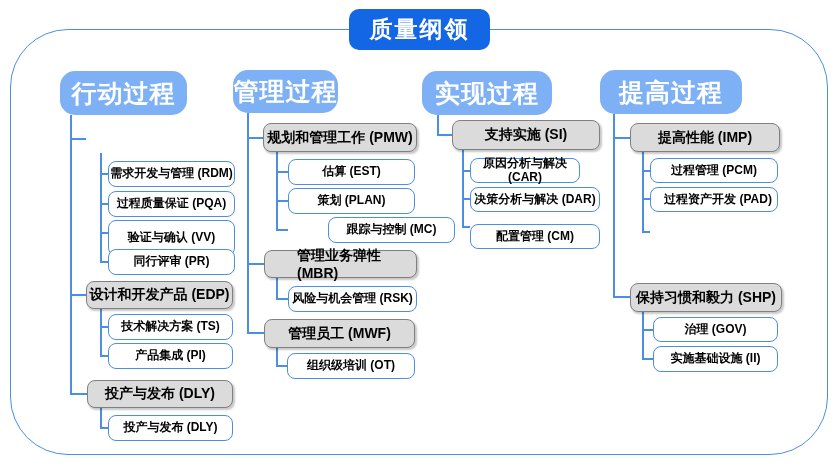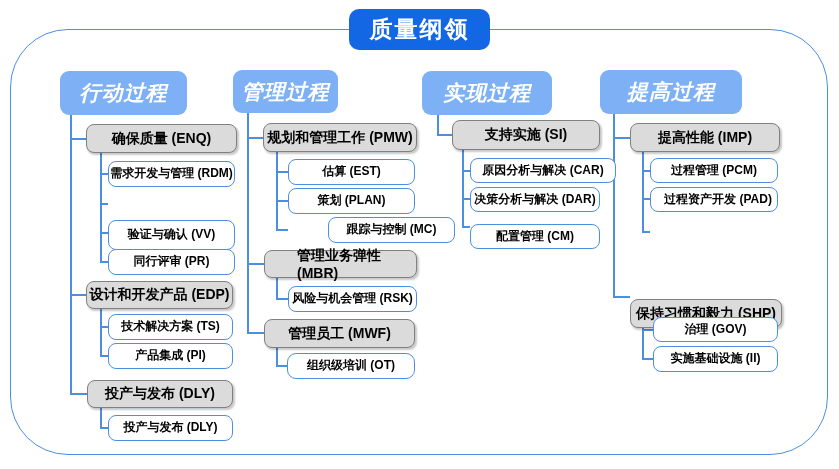--- a/index.html
+++ b/index.html
@@ -13,23 +13,23 @@
     border:1.5px solid var(--frame-border,#4C8FE0); border-radius:58px;
     z-index:0; background:transparent;
   }
   .title-box {
     position:absolute; left:349px; top:9px; width:141px; height:41px;
     background:var(--title-bg,#1366E4); border-radius:10px;
     color:#fff; font-size:23px; font-weight:bold; letter-spacing:2px;
     display:flex; align-items:center; justify-content:center; z-index:3;
   }
   .hdr {
-    position:absolute; background:var(--header-bg,#7DB0F4); border-radius:9px;
-    color:#fff; font-size:21px; font-weight:bold; letter-spacing:1px;
-    display:flex; align-items:center; justify-content:center; z-index:2;font-style:italic;
+    position:absolute; background:var(--header-bg,#7DB0F4); border-radius:15px;
+    color:#fff; font-size:25px; font-weight:bold; letter-spacing:1px;
+    display:flex; align-items:center; justify-content:center; z-index:2;
   }
   .grp {
     position:absolute; background:var(--group-bg,#DBDBDB);
     border:1.5px solid var(--group-border,#808080); border-radius:8px;
     color:#000; font-size:14px; font-weight:bold;
     display:flex; align-items:center; justify-content:center;
     box-shadow:1.5px 2px 2px rgba(0,0,0,0.22); z-index:2; box-sizing:border-box;
   }
   .leaf {
     position:absolute; background:#fff;
@@ -49,30 +49,30 @@
 
   <div class="title-box">质量纲领</div>
 
   <div class="hdr" style="left:60px;top:71px;width:127px;height:44px;">行动过程</div>
 
   <div class="vl" style="left:70px;top:115px;height:279px;"></div>
   <div class="hl" style="left:70px;top:138px;width:16px;"></div>
   <div class="hl" style="left:70px;top:294px;width:16px;"></div>
   <div class="hl" style="left:70px;top:393px;width:17px;"></div>
 
-  <div class="grp" style="left:86px;top:124px;width:151px;height:29px;">确保质量 (ENQ)</div>
 
   <div class="vl" style="left:100px;top:153px;height:109px;"></div>
   <div class="hl" style="left:100px;top:173px;width:8px;"></div>
   <div class="hl" style="left:100px;top:203px;width:8px;"></div>
   <div class="hl" style="left:100px;top:232px;width:8px;"></div>
   <div class="hl" style="left:100px;top:261px;width:8px;"></div>
 
   <div class="leaf" style="left:108px;top:161px;width:127px;height:26px;">需求开发与管理 (RDM)</div>
-  <div class="leaf" style="left:108px;top:220px;width:127px;height:30px;">验证与确认 (VV)</div>
+  <div class="leaf" style="left:108px;top:191px;width:127px;height:26px;">过程质量保证 (PQA)</div>
+  <div class="leaf" style="left:108px;top:220px;width:127px;height:36px;">验证与确认 (VV)</div>
   <div class="leaf" style="left:108px;top:249px;width:127px;height:26px;">同行评审 (PR)</div>
 
   <div class="grp" style="left:86px;top:281px;width:147px;height:28px;">设计和开发产品 (EDP)</div>
 
   <div class="vl" style="left:100px;top:309px;height:47px;"></div>
   <div class="hl" style="left:100px;top:326px;width:8px;"></div>
   <div class="hl" style="left:100px;top:355px;width:8px;"></div>
 
   <div class="leaf" style="left:108px;top:314px;width:125px;height:26px;">技术解决方案 (TS)</div>
   <div class="leaf" style="left:108px;top:343px;width:125px;height:26px;">产品集成 (PI)</div>
@@ -107,55 +107,55 @@
   <div class="vl" style="left:276px;top:278px;height:21px;"></div>
   <div class="hl" style="left:276px;top:298px;width:12px;"></div>
 
   <div class="leaf" style="left:288px;top:286px;width:129px;height:26px;text-align:right;">风险与机会管理 (RSK)</div>
 
   <div class="grp" style="left:264px;top:319px;width:151px;height:29px;">管理员工 (MWF)</div>
 
   <div class="vl" style="left:276px;top:348px;height:18px;"></div>
   <div class="hl" style="left:276px;top:365px;width:11px;"></div>
 
-  <div class="leaf" style="left:287px;top:353px;width:128px;height:26px;border-radius:9px;">组织级培训 (OT)</div>
+  <div class="leaf" style="left:287px;top:353px;width:128px;height:26px;">组织级培训 (OT)</div>
 
   <div class="hdr" style="left:422px;top:71px;width:130px;height:44px;">实现过程</div>
 
   <div class="vl" style="left:437px;top:115px;height:20px;"></div>
   <div class="hl" style="left:437px;top:134px;width:15px;"></div>
 
   <div class="grp" style="left:452px;top:120px;width:148px;height:30px;">支持实施 (SI)</div>
 
   <div class="vl" style="left:462px;top:150px;height:77px;"></div>
   <div class="hl" style="left:462px;top:170px;width:8px;"></div>
   <div class="hl" style="left:462px;top:198px;width:8px;"></div>
   <div class="hl" style="left:462px;top:226px;width:8px;"></div>
 
-  <div class="leaf" style="left:470px;top:158px;width:146px;height:25px;">原因分析与解决 (CAR)</div>
+  <div class="leaf" style="left:470px;top:158px;width:110px;height:25px;">原因分析与解决 (CAR)</div>
   <div class="leaf" style="left:470px;top:187px;width:130px;height:25px;">决策分析与解决 (DAR)</div>
   <div class="leaf" style="left:470px;top:224px;width:130px;height:25px;">配置管理 (CM)</div>
 
   <div class="hdr" style="left:600px;top:70px;width:142px;height:44px;">提高过程</div>
 
   <div class="vl" style="left:613px;top:114px;height:183px;"></div>
   <div class="hl" style="left:613px;top:137px;width:17px;"></div>
   <div class="hl" style="left:613px;top:296px;width:17px;"></div>
 
   <div class="grp" style="left:630px;top:123px;width:150px;height:29px;">提高性能 (IMP)</div>
 
   <div class="vl" style="left:642px;top:152px;height:80px;"></div>
   <div class="hl" style="left:642px;top:170px;width:8px;"></div>
   <div class="hl" style="left:642px;top:198px;width:8px;"></div>
   <div class="hl" style="left:642px;top:231px;width:8px;"></div>
 
   <div class="leaf" style="left:650px;top:158px;width:128px;height:25px;">过程管理 (PCM)</div>
   <div class="leaf" style="left:650px;top:187px;width:128px;height:25px;padding-left:8px;">过程资产开发 (PAD)</div>
 
-  <div class="grp" style="left:630px;top:283px;width:152px;height:29px;margin-top:16px;">保持习惯和毅力 (SHP)</div>
+  <div class="grp" style="left:630px;top:283px;width:152px;height:29px;">保持习惯和毅力 (SHP)</div>
 
   <div class="vl" style="left:642px;top:312px;height:47px;"></div>
   <div class="hl" style="left:642px;top:329px;width:11px;"></div>
   <div class="hl" style="left:642px;top:358px;width:11px;"></div>
 
   <div class="leaf" style="left:653px;top:317px;width:125px;height:25px;">治理 (GOV)</div>
   <div class="leaf" style="left:653px;top:346px;width:125px;height:26px;">实施基础设施 (II)</div>
 
 </div>
 

